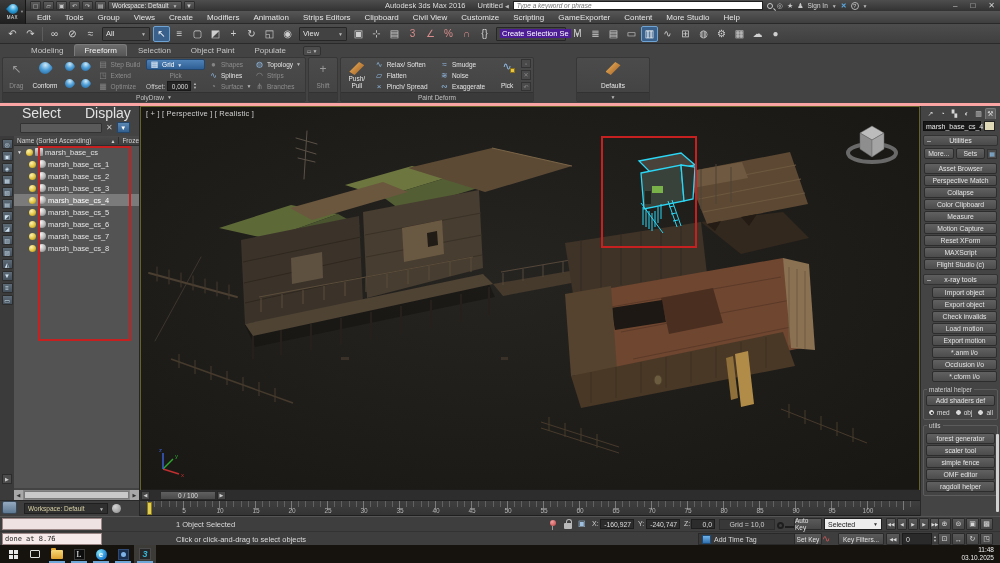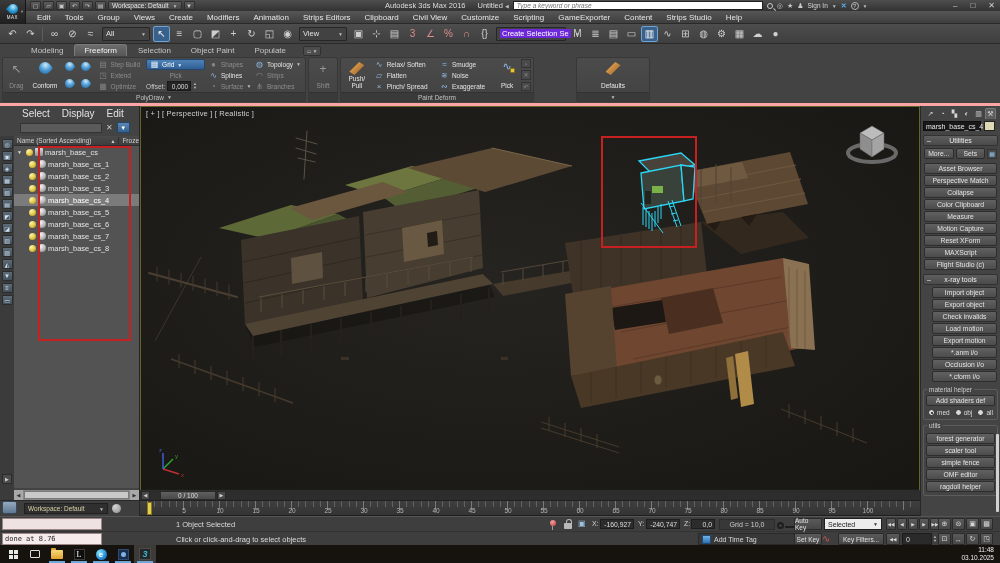--- a/index.html
+++ b/index.html
@@ -30,21 +30,21 @@
 .menubar{position:absolute;left:0;top:11px;width:1000px;height:13px;background:linear-gradient(#565656,#3e3e3e);border-bottom:1px solid #292929;display:flex;align-items:center;padding-left:30px}
 .mi{padding:0 7px;font-size:8px;color:#e6e6e6;white-space:nowrap}
 
 .toolbar{position:absolute;left:0;top:24px;width:1000px;height:20px;background:linear-gradient(#4d4d4d,#3f3f3f);border-bottom:1px solid #2a2a2a;display:flex;align-items:center;gap:1px;padding-left:4px}
 .ti{width:17px;height:16px;display:flex;align-items:center;justify-content:center;font-size:10px;color:#cfcfcf;border-radius:2px;flex:none}
 .ti span{pointer-events:none}
 .ti.active{background:#39618c;border:1px solid #6fa3d4;color:#fff}
 .tsep{width:1px;height:14px;background:#2c2c2c;border-right:1px solid #5d5d5d;margin:0 2px;flex:none}
 .tcombo{height:14px;background:#424242;border:1px solid #262626;border-radius:1px;display:flex;align-items:center;justify-content:space-between;padding:0 3px;gap:4px;font-size:7.5px;color:#e2e2e2;margin:0 2px;flex:none}
 .tcombo .val{white-space:nowrap}
-.selcombo .val{background:#6d28d9;color:#fff;padding:0 2px}
+.selcombo .val{background:#4c1d95;color:#fff;padding:0 2px}
 
 .ribbon{position:absolute;left:0;top:44px;width:1000px;height:62px;background:#434343;border-bottom:3px solid #fca5a5}
 .rtabs{height:12px;display:flex;align-items:flex-end;padding-left:22px;gap:2px}
 .rtab{padding:1px 9px;font-size:8px;color:#c6c6c6;white-space:nowrap}
 .rtab.active{background:linear-gradient(#6c6c6c,#565656);border:1px solid #7a7a7a;border-bottom:none;border-radius:3px 3px 0 0;color:#f2f2f2}
 .rtgl{width:18px;height:10px;margin-left:6px;display:flex;align-items:center;justify-content:center;gap:1px;font-size:5px;color:#bbb;background:#4c4c4c;border:1px solid #303030;border-radius:2px}
 .rbody{position:absolute;top:12px;left:0;right:0;bottom:0}
 .rp{position:absolute;top:1px;bottom:1px;background:linear-gradient(#4b4b4b,#424242);border:1px solid #373737;border-radius:2px}
 .rfoot{position:absolute;left:0;right:0;bottom:0;height:9px;background:#3a3a3a;border-top:1px solid #323232;font-size:6.5px;color:#c2c2c2;display:flex;align-items:center;justify-content:center;gap:3px}
 .rcont{position:absolute;left:2px;right:2px;top:1px;bottom:10px;display:flex;gap:2px;align-items:stretch}
@@ -64,21 +64,21 @@
 .offrow{display:flex;align-items:center;gap:2px;font-size:6.5px;color:#c9c9c9;white-space:nowrap}
 .fieldsm{width:24px;height:10px;background:#242424;border:1px solid #191919;color:#ddd;font-size:6.5px;display:flex;align-items:center;justify-content:flex-end;padding:0 2px}
 .spincol{display:flex;flex-direction:column;font-size:4px;color:#bbb;line-height:4px}
 .brush{width:15px;height:13px;background:linear-gradient(135deg,#f0b55e,#9a5a20);clip-path:polygon(0 75%,65% 0,100% 25%,35% 100%)}
 .sqcol{display:flex;flex-direction:column;gap:2px;justify-content:center}
 .sq{width:10px;height:10px;background:#4a4a4a;border:1px solid #333;color:#8a8a8a;font-size:6px;display:flex;align-items:center;justify-content:center}
 .pickwrap{position:relative}
 .locksq{position:absolute;right:-3px;bottom:-2px;width:5px;height:5px;background:#e8c53f;border:1px solid #8a6f1a}
 
 .explorer{position:absolute;left:0;top:106px;width:140px;height:410px;background:#434343;border-right:1px solid #252525}
-.exmenu{height:14px;display:flex;gap:12px;padding-left:22px;align-items:center;font-size:10px;color:#e2e2e2}
+.exmenu{height:14px;display:flex;gap:24px;padding-left:22px;align-items:center;font-size:14px;color:#e2e2e2}
 .exsearch{height:15px;display:flex;align-items:center;padding-left:20px;gap:4px}
 .exfield{width:82px;height:10px;background:#5a5a5a;border:1px solid #323232;border-radius:1px}
 .exx{color:#c6c6c6;font-size:8px;line-height:10px}
 .exfilter{width:13px;height:11px;background:linear-gradient(#5b87b5,#33618f);border:1px solid #24466b;color:#fff;font-size:6px;display:flex;align-items:center;justify-content:center}
 .exstrip{position:absolute;left:0;top:30px;width:14px;bottom:16px;background:#3b3b3b;display:flex;flex-direction:column;align-items:center;padding-top:3px;gap:2px}
 .xt{width:11px;height:10px;background:linear-gradient(#5e6b78,#434f5b);border:1px solid #2c2c2c;border-radius:1px;color:#cfe0ef;font-size:6px;display:flex;align-items:center;justify-content:center;flex:none}
 .exbody{position:absolute;left:14px;top:30px;right:0;bottom:28px;background:#535353;overflow:hidden}
 .exhead{height:10px;background:linear-gradient(#4a4a4a,#3e3e3e);border-bottom:1px solid #2e2e2e;display:flex;font-size:6.5px;color:#d2d2d2;align-items:center}
 .exhead .c1{width:108px;padding:0 3px;display:flex;justify-content:space-between;align-items:center;border-right:1px solid #2e2e2e}
 .exhead .c2{padding-left:3px}
@@ -239,21 +239,21 @@
       <div class="mi"><span>Create</span></div>
       <div class="mi"><span>Modifiers</span></div>
       <div class="mi"><span>Animation</span></div>
       <div class="mi"><span>Strips Editors</span></div>
       <div class="mi"><span>Clipboard</span></div>
       <div class="mi"><span>Civil View</span></div>
       <div class="mi"><span>Customize</span></div>
       <div class="mi"><span>Scripting</span></div>
       <div class="mi"><span>GameExporter</span></div>
       <div class="mi"><span>Content</span></div>
-      <div class="mi"><span>Strips Studio</span></div>
+      <div class="mi"><span>More Studio</span></div>
       <div class="mi"><span>Help</span></div>
     </div>
 
   <div class="toolbar">
     <span style="display:contents"><div class="ti">
           <span>↶</span>
         </div><div class="ti">
           <span>↷</span>
         </div></span>
     <div class="tsep"></div>

